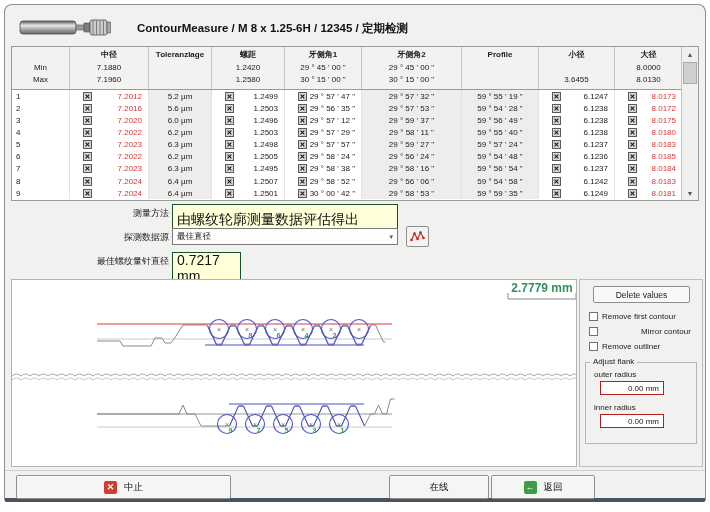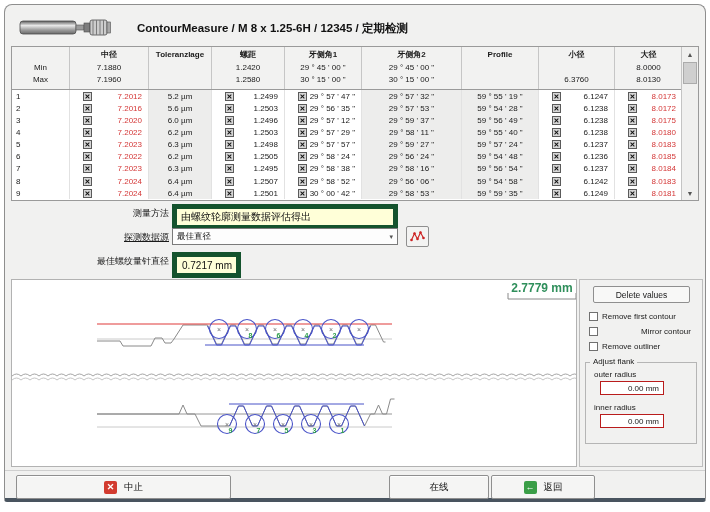--- a/index.html
+++ b/index.html
@@ -31,22 +31,22 @@
        align-items:center;justify-content:center;font-size:7px;font-weight:bold;color:#111;
        box-sizing:border-box;line-height:1;}
   
   .vscroll{width:17px;background:#f0f0ef;border-left:1px solid #c4c4c4;position:relative;box-sizing:border-box;}
   .sbtn{position:absolute;left:0;width:16px;height:14px;display:flex;align-items:center;justify-content:center;
         font-size:7px;color:#555;}
   .sbtn.up{top:0;} .sbtn.down{bottom:0;}
   .sthumb{position:absolute;left:1px;top:15px;width:14px;height:22px;background:#cfcfcf;border:1px solid #ababab;box-sizing:border-box;}
   
   .flabel{position:absolute;left:8px;width:156px;text-align:right;font-size:9px;color:#1a1a1a;}
-  .yinput{position:absolute;background:#ffffd8;border:5px solid #14532d;font-size:10px;color:#111;
-          padding:8px 4px;box-sizing:border-box;display:flex;align-items:center;}
+  .yinput{position:absolute;background:#ffffd8;border:1px solid #14532d;font-size:14px;color:#111;
+          padding:15px 4px;box-sizing:border-box;display:flex;align-items:center;}
   .combo{position:absolute;background:#fdfdfd;border:1px solid #7a7a7a;font-size:8.5px;color:#111;
          padding:1px 4px;box-sizing:border-box;display:flex;align-items:center;}
   .combo .arrow{margin-left:auto;font-size:7px;color:#555;}
   .tinybtn{position:absolute;width:23px;height:21px;background:#f3f3f2;border:1px solid #8f8f8f;
            border-radius:2px;display:flex;align-items:center;justify-content:center;box-sizing:border-box;}
   
   .plot{position:absolute;left:6px;top:274px;width:566px;height:188px;background:#fff;
         border:1px solid #b2b2b2;box-sizing:border-box;}
   .dimlabel{position:absolute;left:492px;top:1px;width:76px;text-align:center;color:#2f8f5b;
             font-weight:bold;font-size:12px;}
@@ -136,21 +136,21 @@
               <div>30 ° 15 ' 00 "</div>
             </div>
             <div class="hcell">
               <div class="t">Profile</div>
               <div>&nbsp;</div>
               <div>&nbsp;</div>
             </div>
             <div class="hcell">
               <div class="t">小径</div>
               <div>&nbsp;</div>
-              <div>6.3760</div>
+              <div>3.6455</div>
             </div>
             <div class="hcell">
               <div class="t">大径</div>
               <div>8.0000</div>
               <div>8.0130</div>
             </div>
           </div>
         <div class="tbody">
             <div class="trow tgridrow">
               <div class="tcell num">1</div>
@@ -447,21 +447,21 @@
         <div class="sthumb"></div>
         <div class="sbtn down">▼</div>
       </div>
     </div>
 
     <span class="flabel" style="top:202px;">测量方法</span>
     <div class="yinput" style="left:167px;top:199px;width:226px;height:16px;">
       <span>由螺纹轮廓测量数据评估得出</span>
     </div>
 
-    <span class="flabel" style="top:226px;text-decoration:underline;">探测数据源</span>
+    <span class="flabel" style="top:226px;">探测数据源</span>
     <div class="combo" style="left:167px;top:223px;width:226px;height:17px;">
       <span>最佳直径</span>
       <span class="arrow">▾</span>
     </div>
     <div class="tinybtn" style="left:401px;top:221px;">
       <svg width="15" height="13" viewBox="0 0 15 13">
         <path d="M1.5,10 L4.5,3.5 L7.5,9 L10.5,2.5 L13.5,8" stroke="#cc2222" stroke-width="1.1" fill="none"></path>
         <circle cx="1.5" cy="10" r="1.3" fill="#cc2222"></circle>
           <circle cx="4.5" cy="3.5" r="1.3" fill="#cc2222"></circle>
         <circle cx="7.5" cy="9" r="1.3" fill="#cc2222"></circle>

